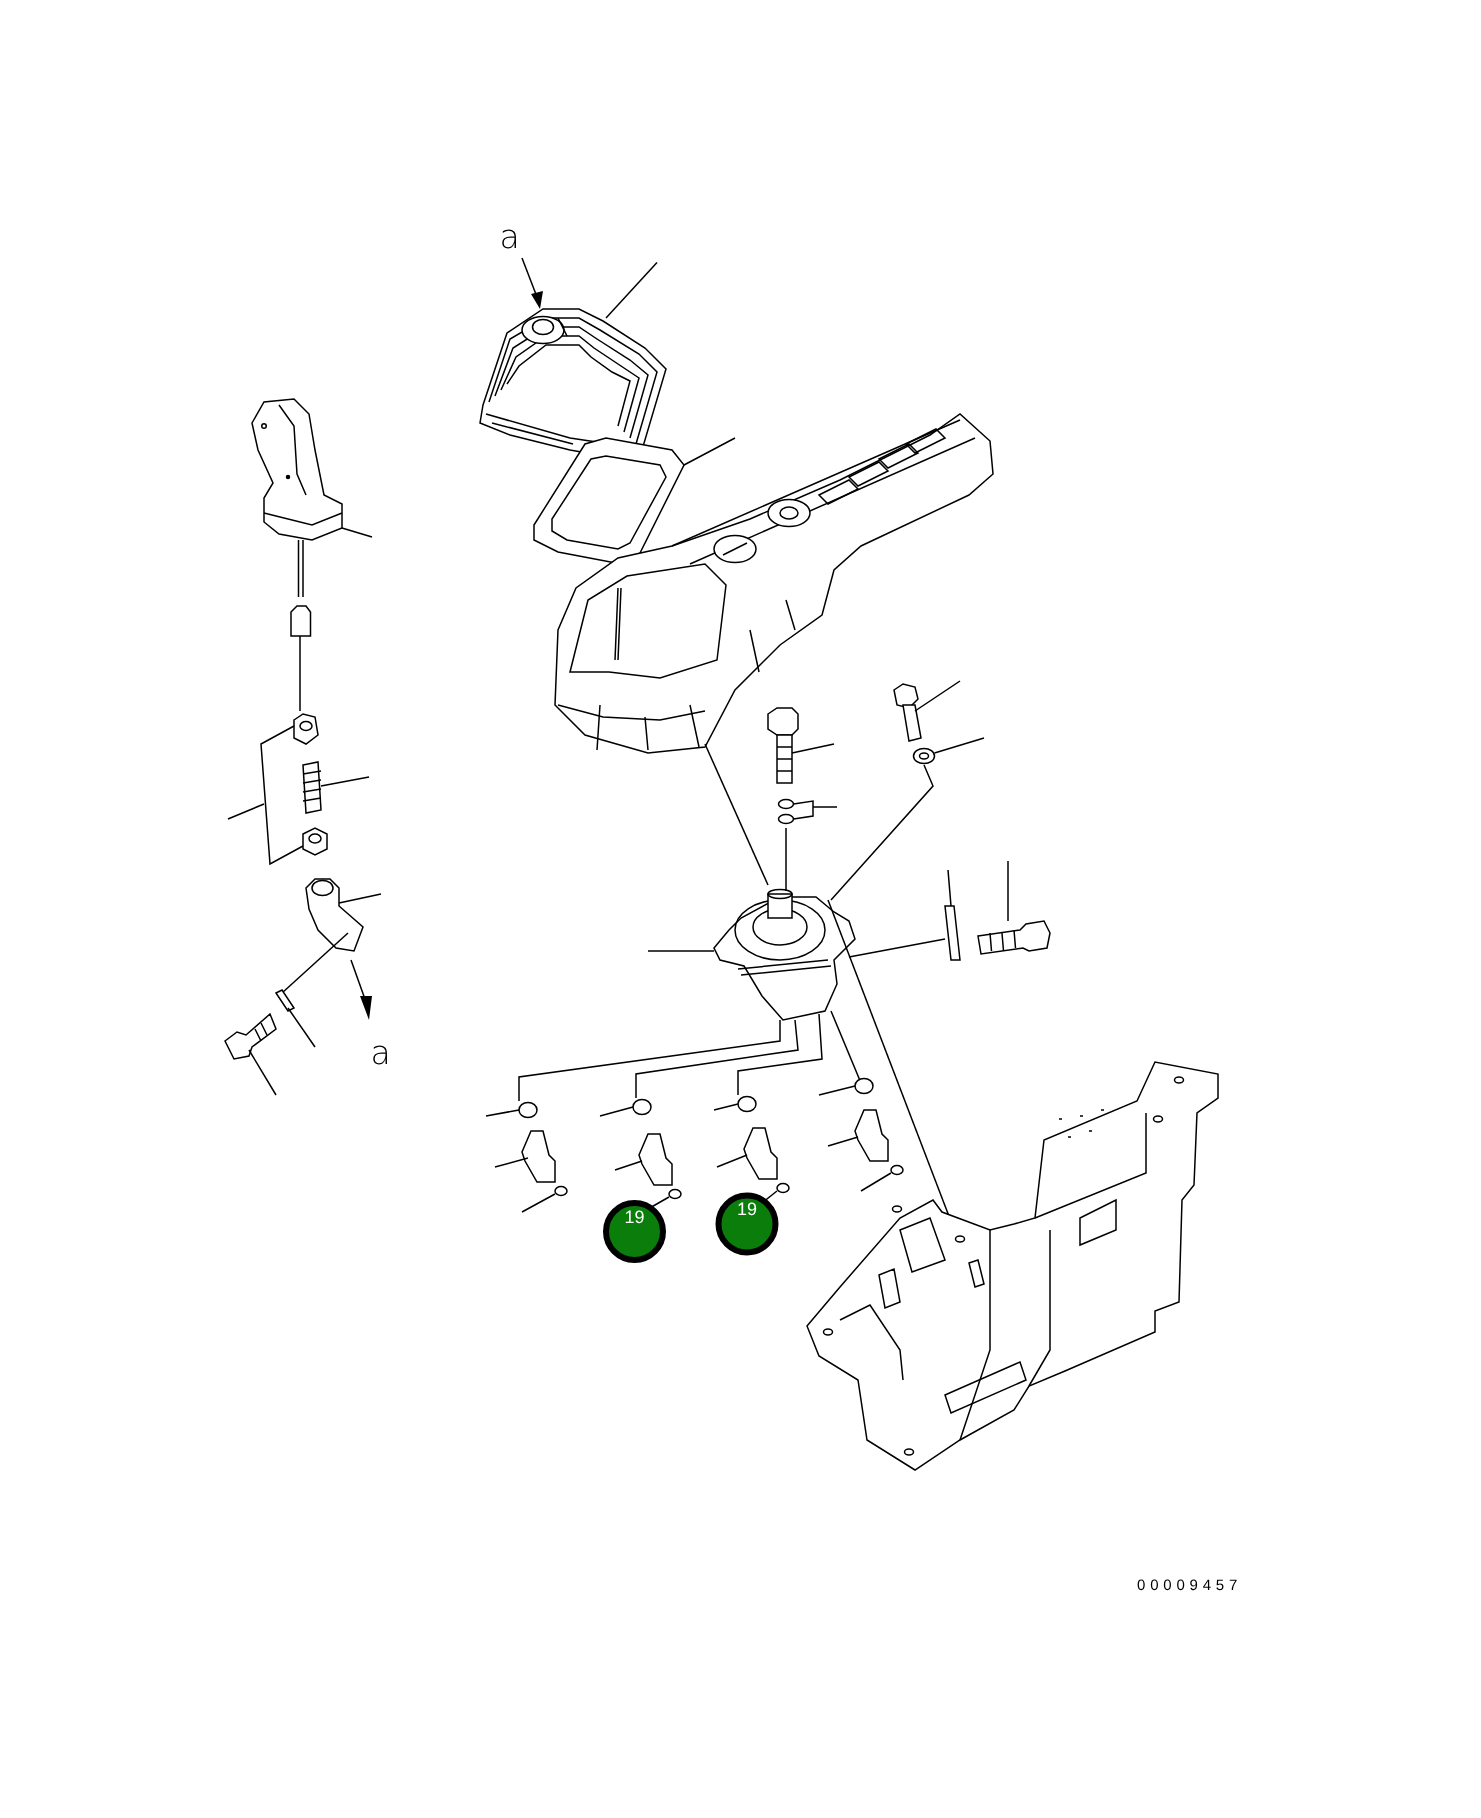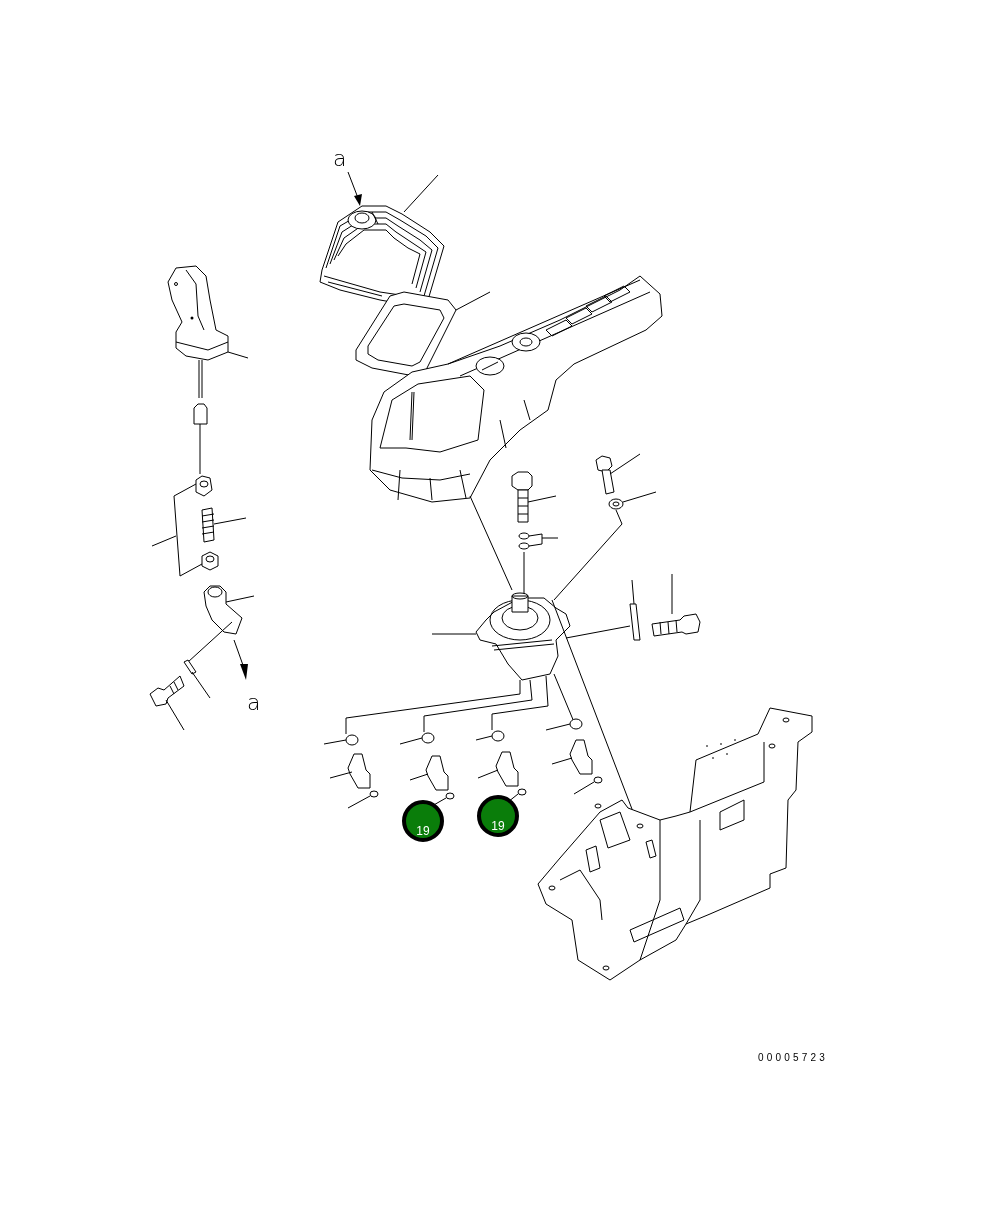--- a/index.html
+++ b/index.html
@@ -4,21 +4,21 @@
 <style>
   html, body { margin: 0; padding: 0; background: #ffffff; }
   body { width: 987px; height: 1212px; position: relative; overflow: hidden;
          font-family: "Liberation Sans", sans-serif; }
   #canvas { position: absolute; left: 0; top: 0; width: 987px; height: 1212px; }
   svg .ln { fill: none; stroke: #000; stroke-width: 1; }
   svg .wf { fill: #fff; stroke: #000; stroke-width: 1; }
   .view-letter { position: absolute; font-family: "DejaVu Sans", sans-serif;
                  font-size: 22px; font-weight: 200; color: #000; line-height: 1; }
   .callout { position: absolute; width: 34px; height: 34px; border-radius: 50%;
-             border: 4px solid #000; display: flex; align-items: flex-end; justify-content: center;
+             border: 4px solid #000; display: flex; align-items: flex-start; justify-content: center;
              color: #fff; font-size: 12px; cursor: pointer; }
   .drawing-no { position: absolute; left: 758px; top: 1052px; font-size: 10px;
                 letter-spacing: 3.2px; color: #000; font-family: "Liberation Sans", sans-serif; }
 </style>
 </head>
 <body>
 
 <div id="canvas">
 <svg width="987" height="1212" viewBox="0 0 987 1212">
 
@@ -195,14 +195,14 @@
 <div class="view-letter" style="left:333px; top:148px;">a</div>
 <div class="view-letter" style="left:247px; top:692px;">a</div>
 
 <div class="callout" style="left:402px; top:800px; background:#0a7d0a;">
   <span>19</span>
 </div>
 <div class="callout" style="left:477px; top:795px; background:#0a7d0a;">
   <span>19</span>
 </div>
 
-<div class="drawing-no">00005723</div>
+<div class="drawing-no">00009457</div>
 </div>
 
 </body></html>

